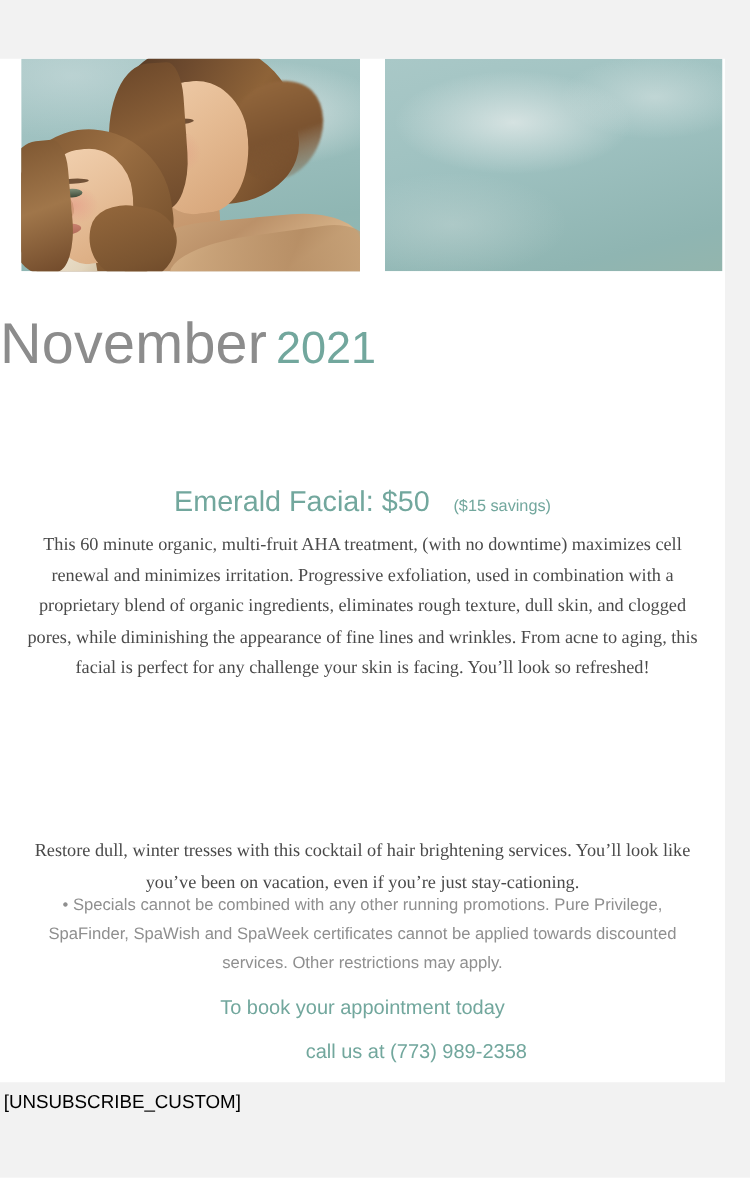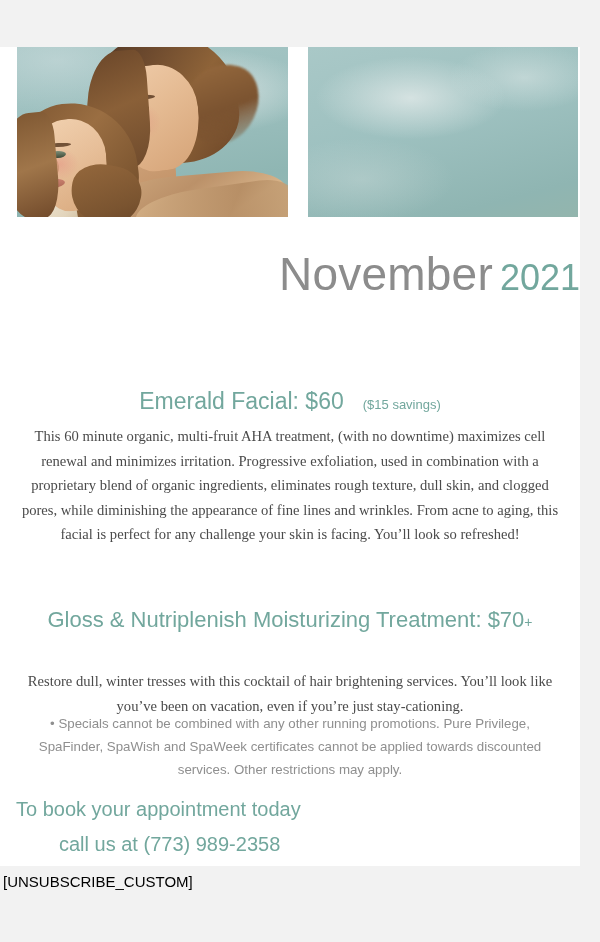--- a/index.html
+++ b/index.html
@@ -234,21 +234,21 @@
     background: linear-gradient(140deg, #f3ead8 0%, #e2d4bb 70%, #cdbb9c 100%);
     border-radius: 44% 36% 12% 18% / 54% 44% 12% 16%;
     transform: rotate(-10deg);
   }
 
   
   .month-line {
     position: absolute;
     top: 204px;
     left: 0; width: 580px;
-    text-align: right;
+    text-align: left;
     line-height: 1;
   }
   .month-name {
     font-size: 46px;
     color: #8c8c8c;
     letter-spacing: .2px;
   }
   .month-year {
     font-size: 36px;
     color: #72a79d;
@@ -292,25 +292,24 @@
     box-sizing: border-box;
     text-align: center;
     color: #8f8f8f;
     font-size: 13.3px;
     line-height: 23px;
   }
 
   .cta {
     position: absolute;
     left: 0; width: 580px;
-    text-align: left;
+    text-align: center;
     color: #72a79d;
-    font-size: 20px;
+    font-size: 16px;
     line-height: 1;
-    padding-left: 16px;
   }
   #cta-line-1 { top: 752px; }
   #cta-line-2 { top: 787px; margin-left: 43px; }
   #cta-line-3 { top: 820px; }
   .cta-url { color: #9a9a9a; }
 
   
   .footer {
     position: absolute;
     top: 866px;
@@ -365,27 +364,24 @@
         <div class="sky right"></div>
       </div>
 
     </div>
 
     <div class="month-line">
       <span class="month-name">November</span><span class="month-year">2021</span>
     </div>
 
     <div class="offer-head" id="offer-head-1">
-      <span>Emerald Facial: $60</span><span class="offer-note">($15 savings)</span>
+      <span>Emerald Facial: $50</span><span class="offer-note">($15 savings)</span>
     </div>
     <div class="offer-body" id="offer-body-1">This 60 minute organic, multi-fruit AHA treatment, (with no downtime) maximizes cell renewal and minimizes irritation. Progressive exfoliation, used in combination with a proprietary blend of organic ingredients, eliminates rough texture, dull skin, and clogged pores, while diminishing the appearance of fine lines and wrinkles. From acne to aging, this facial is perfect for any challenge your skin is facing. You’ll look so refreshed!</div>
 
-    <div class="offer-head" id="offer-head-2">
-      <span>Gloss &amp; Nutriplenish Moisturizing Treatment: $70</span><span class="plus">+</span>
-    </div>
     <div class="offer-body" id="offer-body-2">Restore dull, winter tresses with this cocktail of hair brightening services. You’ll look like you’ve been on vacation, even if you’re just stay-cationing.</div>
 
     <div class="disclaimer">• Specials cannot be combined with any other running promotions. Pure Privilege, SpaFinder, SpaWish and SpaWeek certificates cannot be applied towards discounted services. Other restrictions may apply.</div>
 
     <div class="cta" id="cta-line-1">To book your appointment today</div>
     <div class="cta" id="cta-line-2">call us at (773) 989-2358</div>
     <div class="cta" id="cta-line-3">
       <span>Book online at </span><span class="cta-url">www.salonecho.com</span>
     </div>
 

